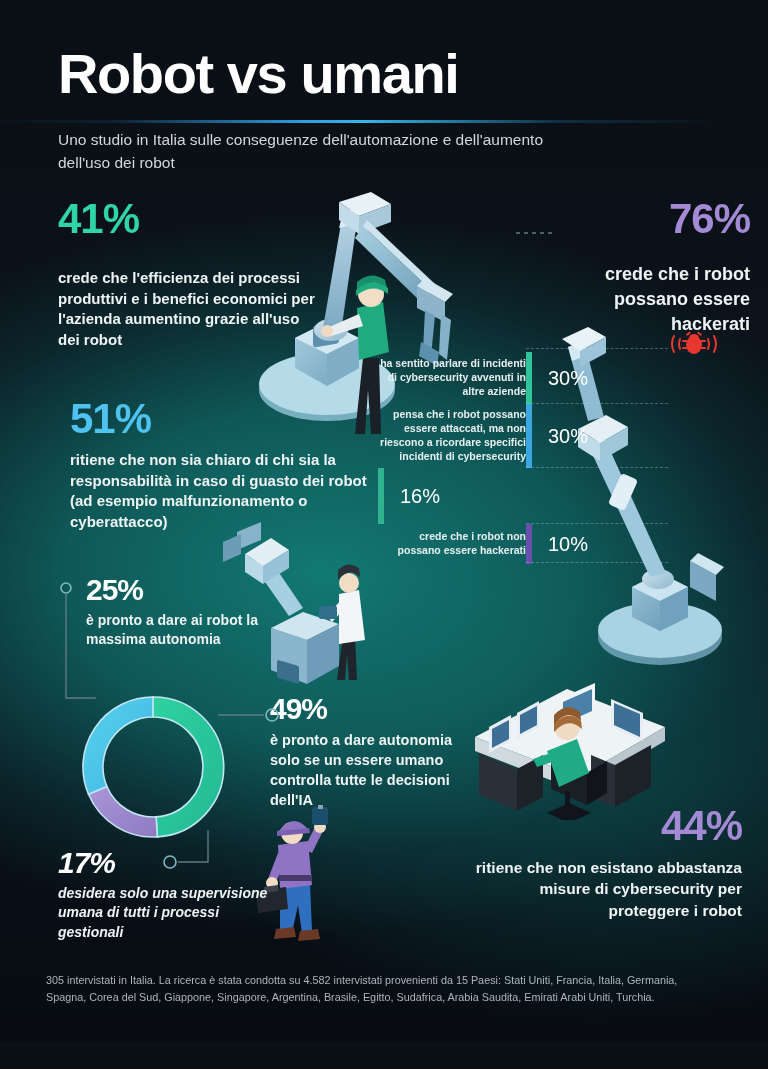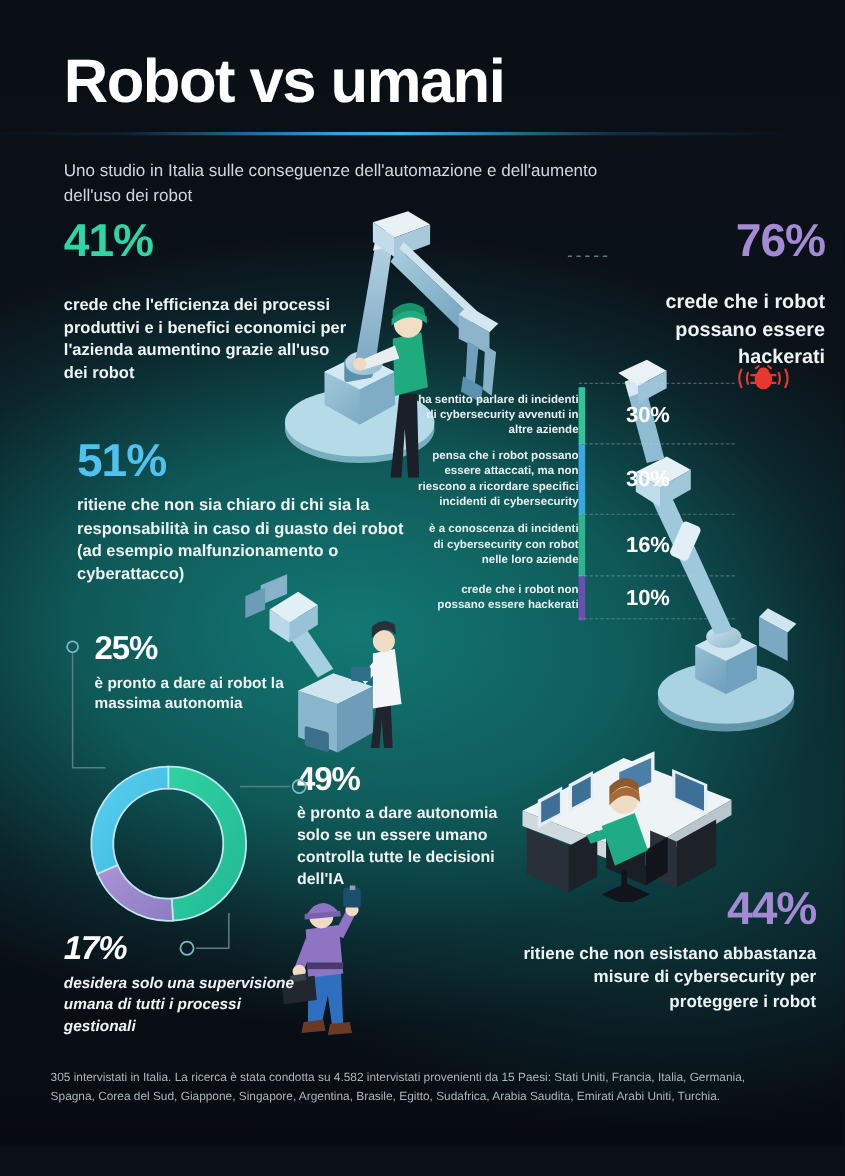--- a/index.html
+++ b/index.html
@@ -25,21 +25,21 @@
   .title{
     font-size:56px;line-height:1.0;font-weight:bold;color:#ffffff;
     letter-spacing:-1.4px;margin:0;
   }
   .rule{
     position:absolute;left:-20px;top:120px;width:740px;height:3px;
     background:linear-gradient(90deg,rgba(10,16,23,0) 0%,rgba(32,120,190,.15) 18%,#2d9fe0 44%,#35b8ea 52%,rgba(40,140,200,.25) 78%,rgba(10,16,23,0) 100%);
     filter:blur(.6px);
   }
   .subtitle{
-    position:absolute;left:58px;top:144px;width:520px;
+    position:absolute;left:58px;top:128px;width:520px;
     font-size:15.5px;line-height:1.5;color:#cfd8dc;font-weight:300;
   }
 
   
   .stat{position:absolute;}
   .stat .num{font-weight:bold;line-height:1;letter-spacing:-1px;}
   .stat .desc{color:#eef3f4;line-height:1.38;font-weight:bold;}
 
   .big{font-size:42px;}
   .med{font-size:30px;}
@@ -80,21 +80,21 @@
 
   
   .breakdown{position:absolute;left:378px;top:352px;width:260px;}
   .bd-row{position:relative;display:flex;align-items:center;min-height:52px;}
   .bd-label{
     flex:0 0 148px;text-align:right;
     font-size:10.5px;line-height:1.32;color:#e7eff0;font-weight:bold;
   }
   .bd-bar{flex:0 0 6px;align-self:stretch;}
   .bd-val{
-    flex:1;padding-left:16px;font-size:20px;font-weight:bold;color:#ffffff;margin-left:21px;
+    flex:1;padding-left:16px;font-size:20px;font-weight:normal;color:#ffffff;
   }
   .bd-sep{
     position:absolute;left:148px;right:-30px;height:0;
     border-top:1px dashed rgba(190,215,220,.34);
   }
 
   
   .footer{
     position:absolute;left:46px;top:972px;width:668px;
     font-size:10.8px;line-height:1.62;color:#aab6bb;font-weight:300;
@@ -411,21 +411,20 @@
 
     <div class="bd-row" style="min-height:64px;justify-content:center;">
       <div class="bd-sep" style="top:-1px;"></div>
       <div class="bd-label">pensa che i robot possano essere attaccati, ma non riescono a ricordare specifici incidenti di cybersecurity</div>
       <div class="bd-bar" style="background:#3aa7e0;"></div>
       <div class="bd-val">30%</div>
     </div>
 
     <div class="bd-row" style="min-height:56px;">
       <div class="bd-sep" style="top:-1px;"></div>
-      <div class="bd-label">è a conoscenza di incidenti di cybersecurity con robot nelle loro aziende</div>
       <div class="bd-bar" style="background:#2fb48f;"></div>
       <div class="bd-val">16%</div>
     </div>
 
     <div class="bd-row" style="min-height:40px;">
       <div class="bd-sep" style="top:-1px;"></div>
       <div class="bd-sep" style="top:38px;"></div>
       <div class="bd-label">crede che i robot non possano essere hackerati</div>
       <div class="bd-bar" style="background:#6b4fb0;"></div>
       <div class="bd-val">10%</div>

